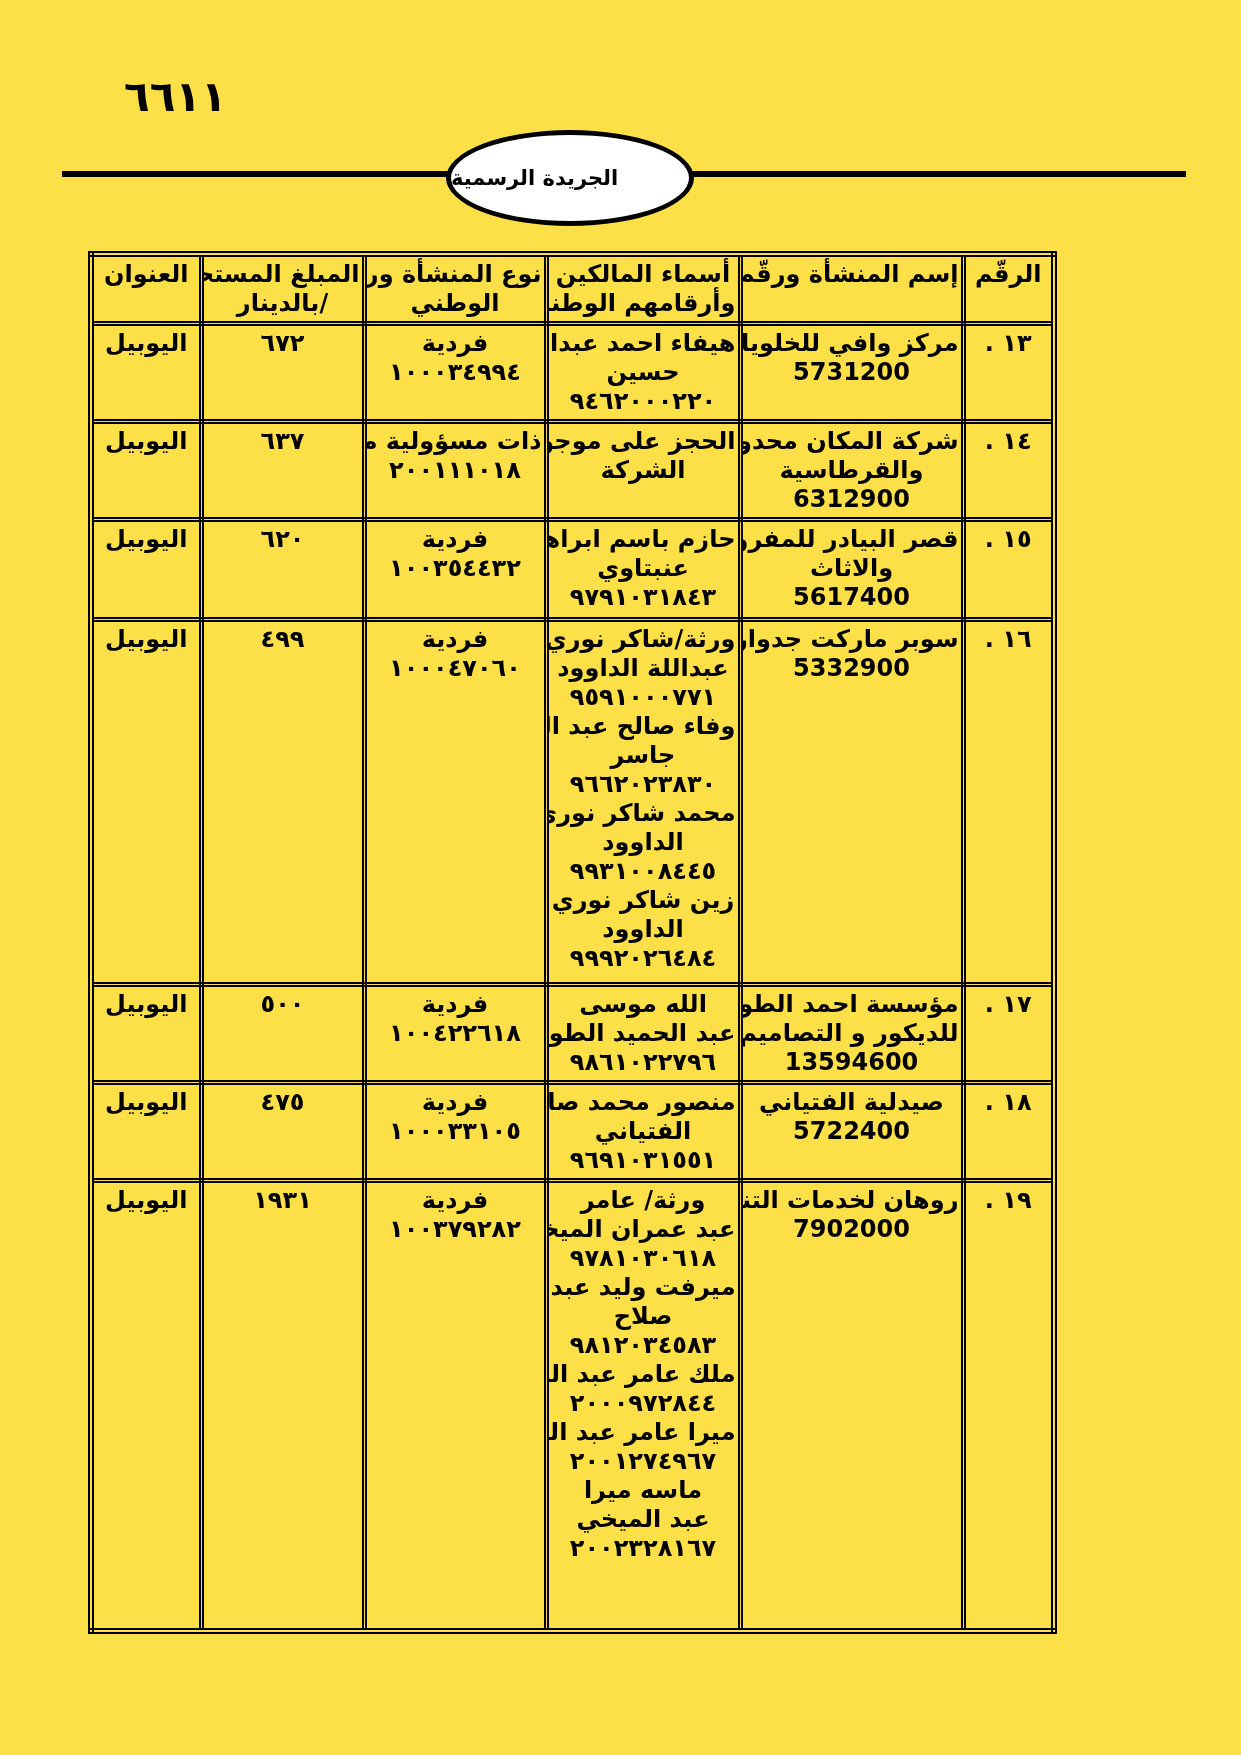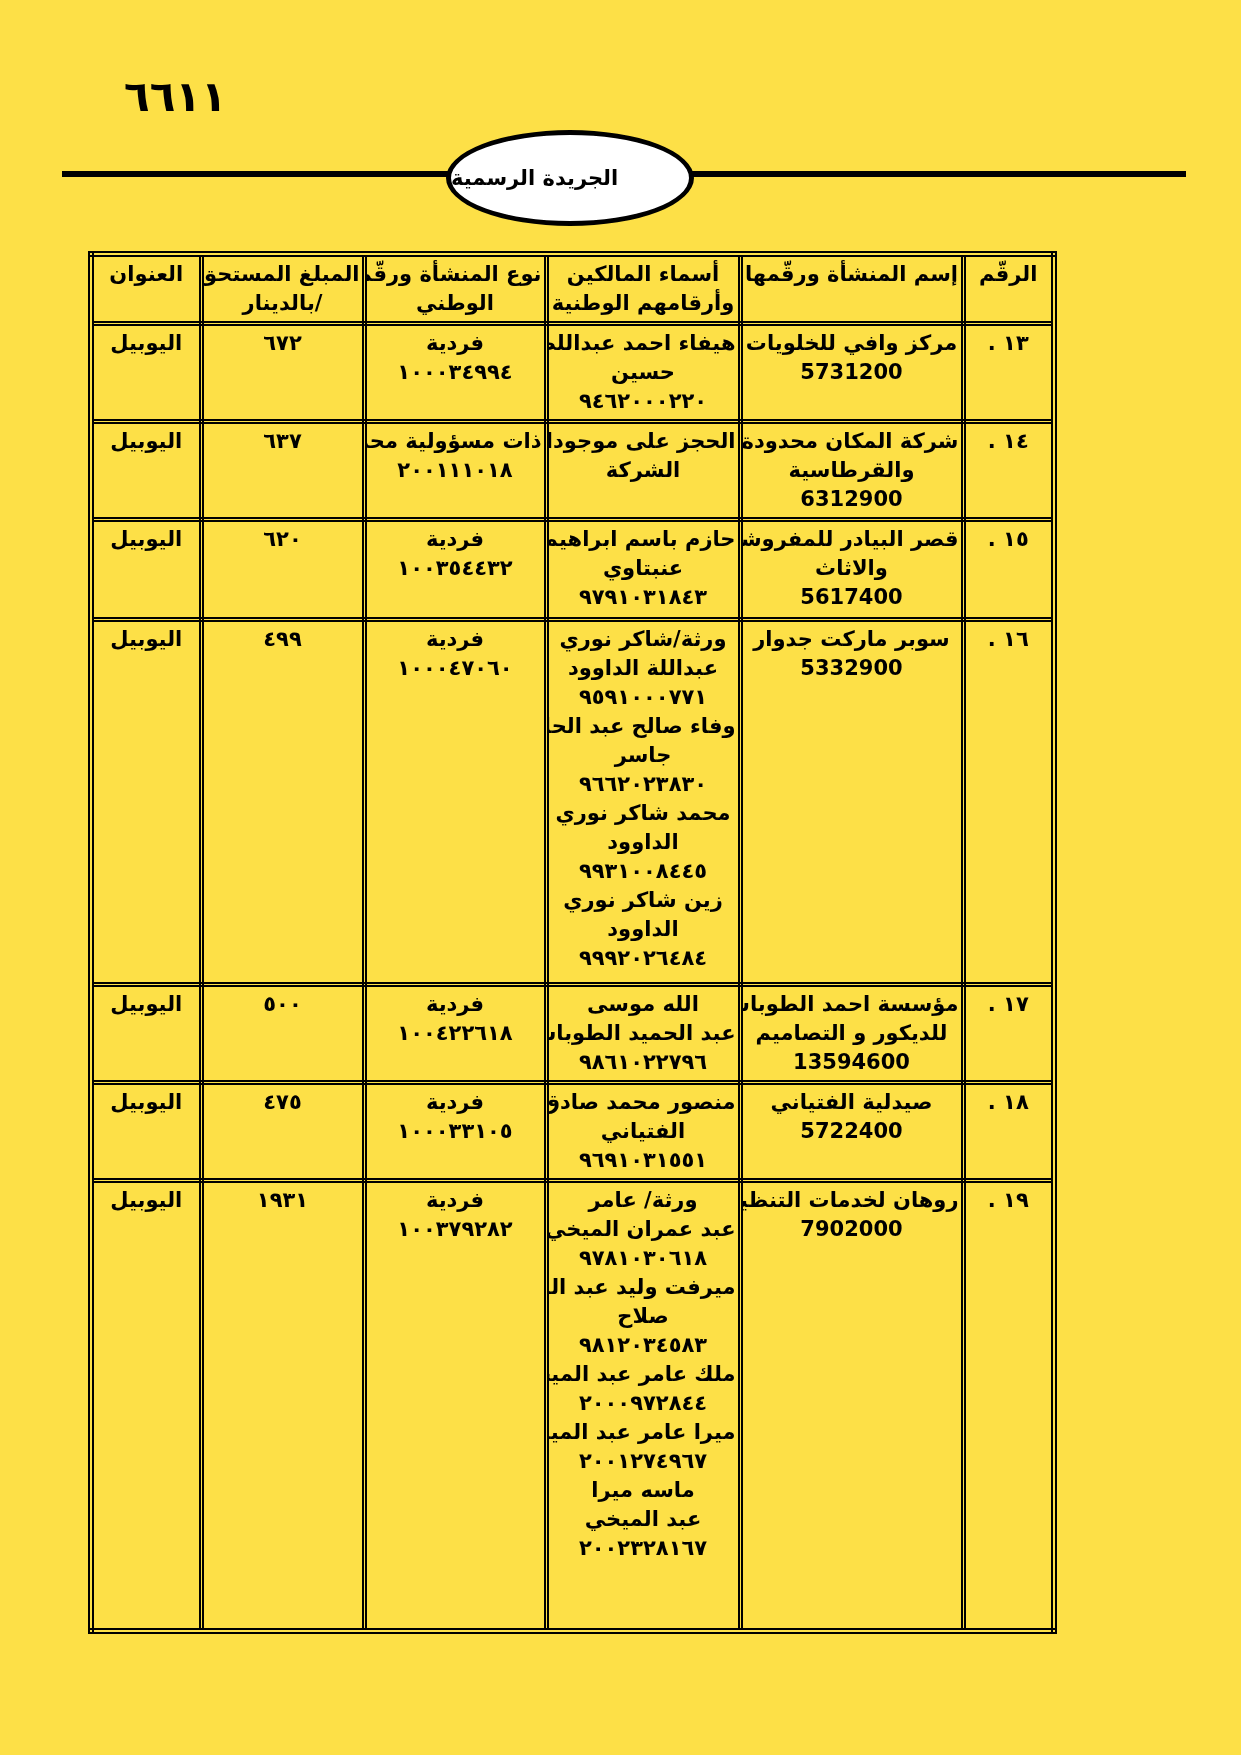--- a/index.html
+++ b/index.html
@@ -29,21 +29,21 @@
   .seal-title{font-size:21px;font-weight:bold;white-space:nowrap;}
   table.gazette{
     position:absolute;left:88px;top:251px;
     width:963px;table-layout:fixed;border-collapse:collapse;
     direction:rtl;
     border:6px double #000;
   }
   th,td{
     border:5px double #000;
     vertical-align:top;text-align:center;
-    font-weight:bold;font-size:21px;line-height:29px;
+    font-weight:bold;font-size:24px;line-height:29px;
     padding:3px 2px;
     overflow:hidden;
   }
   .cell-line{white-space:nowrap;}
 </style>
 </head>
 <body>
 
 <div class="page">
 

